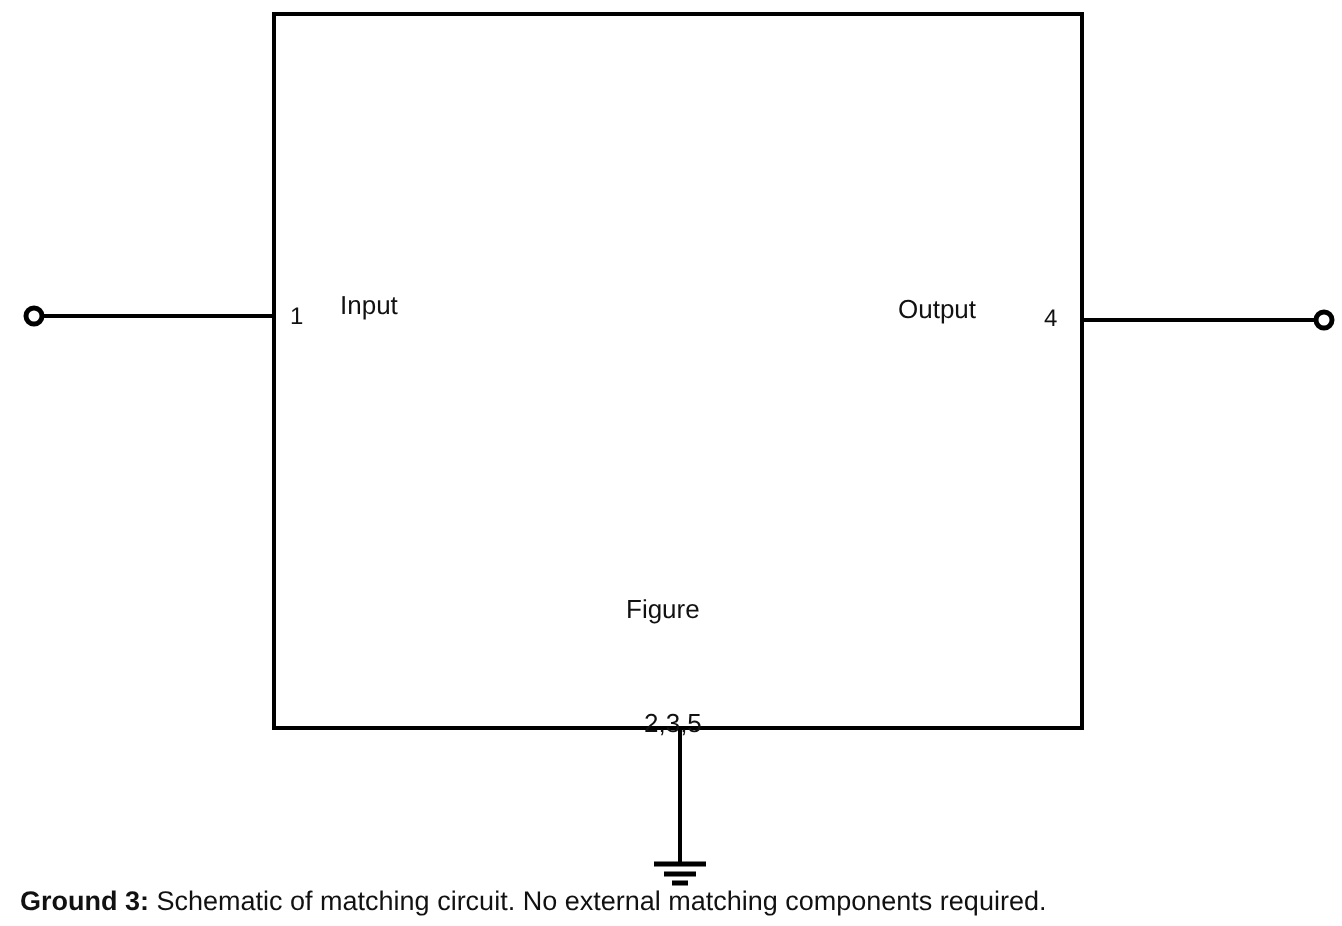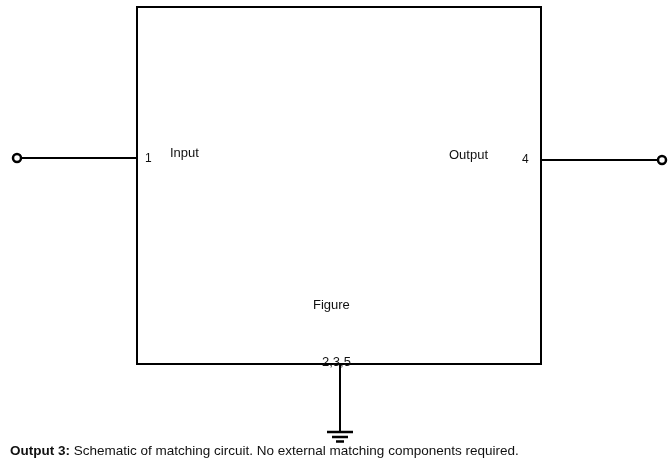--- a/index.html
+++ b/index.html
@@ -80,16 +80,16 @@
   <div class="pin-number num-input">1</div>
   <div class="pin-label  label-input">Input</div>
 
   <div class="pin-label  label-output">Output</div>
   <div class="pin-number num-output">4</div>
 
   <div class="pin-label  label-ground">Figure</div>
   <div class="pin-label  num-ground">2,3,5</div>
 
   <div class="caption">
-    <span class="bold">Output 3:</span><span> Schematic of matching circuit. No external matching components required.</span>
+    <span class="bold">Ground 3:</span><span> Schematic of matching circuit. No external matching components required.</span>
   </div>
 
 </div>
 
 </body></html>

